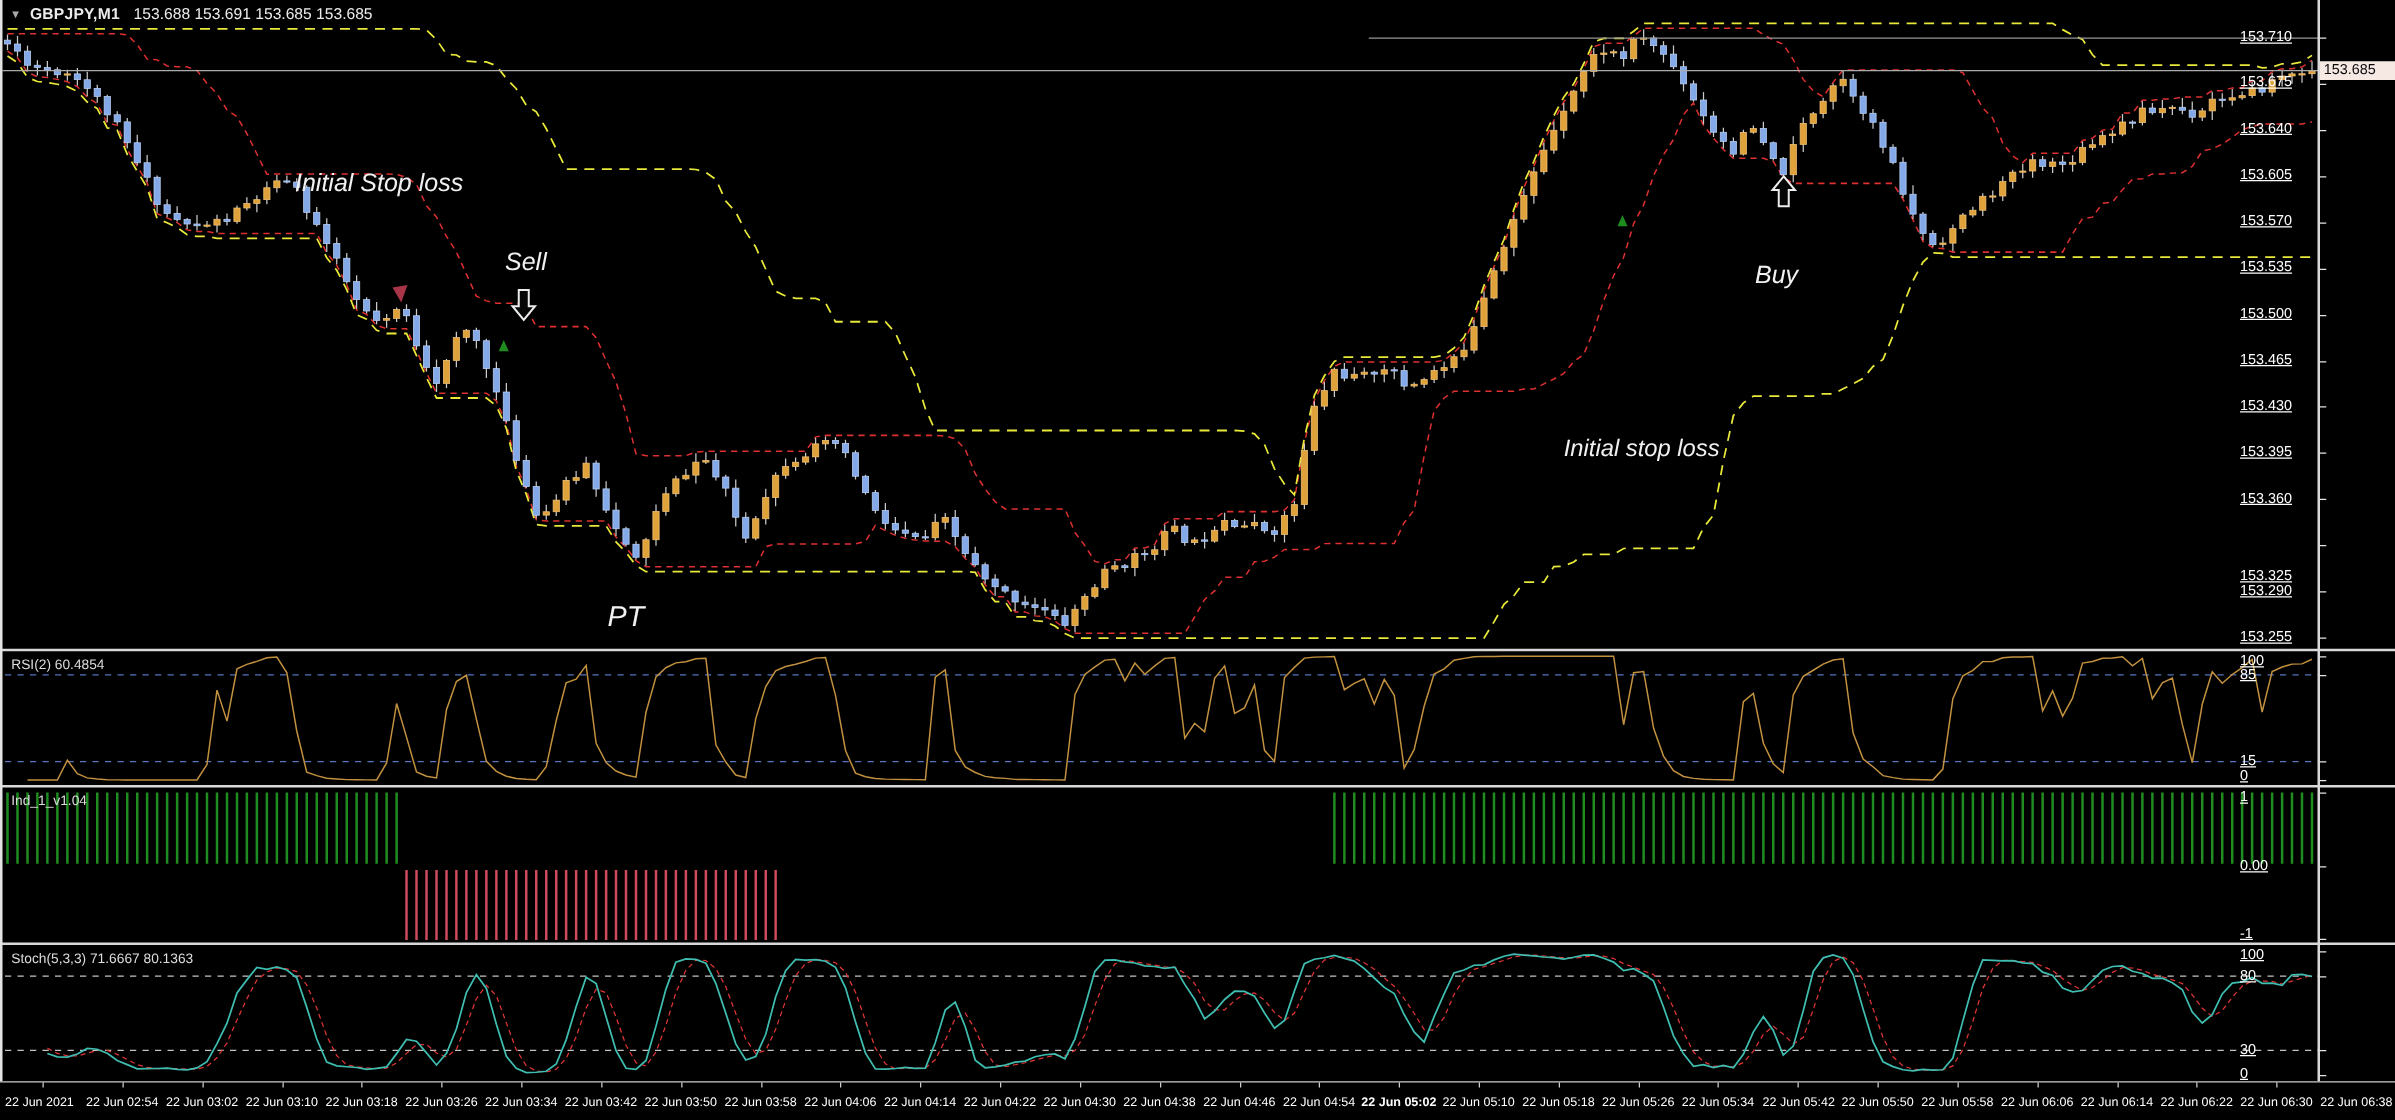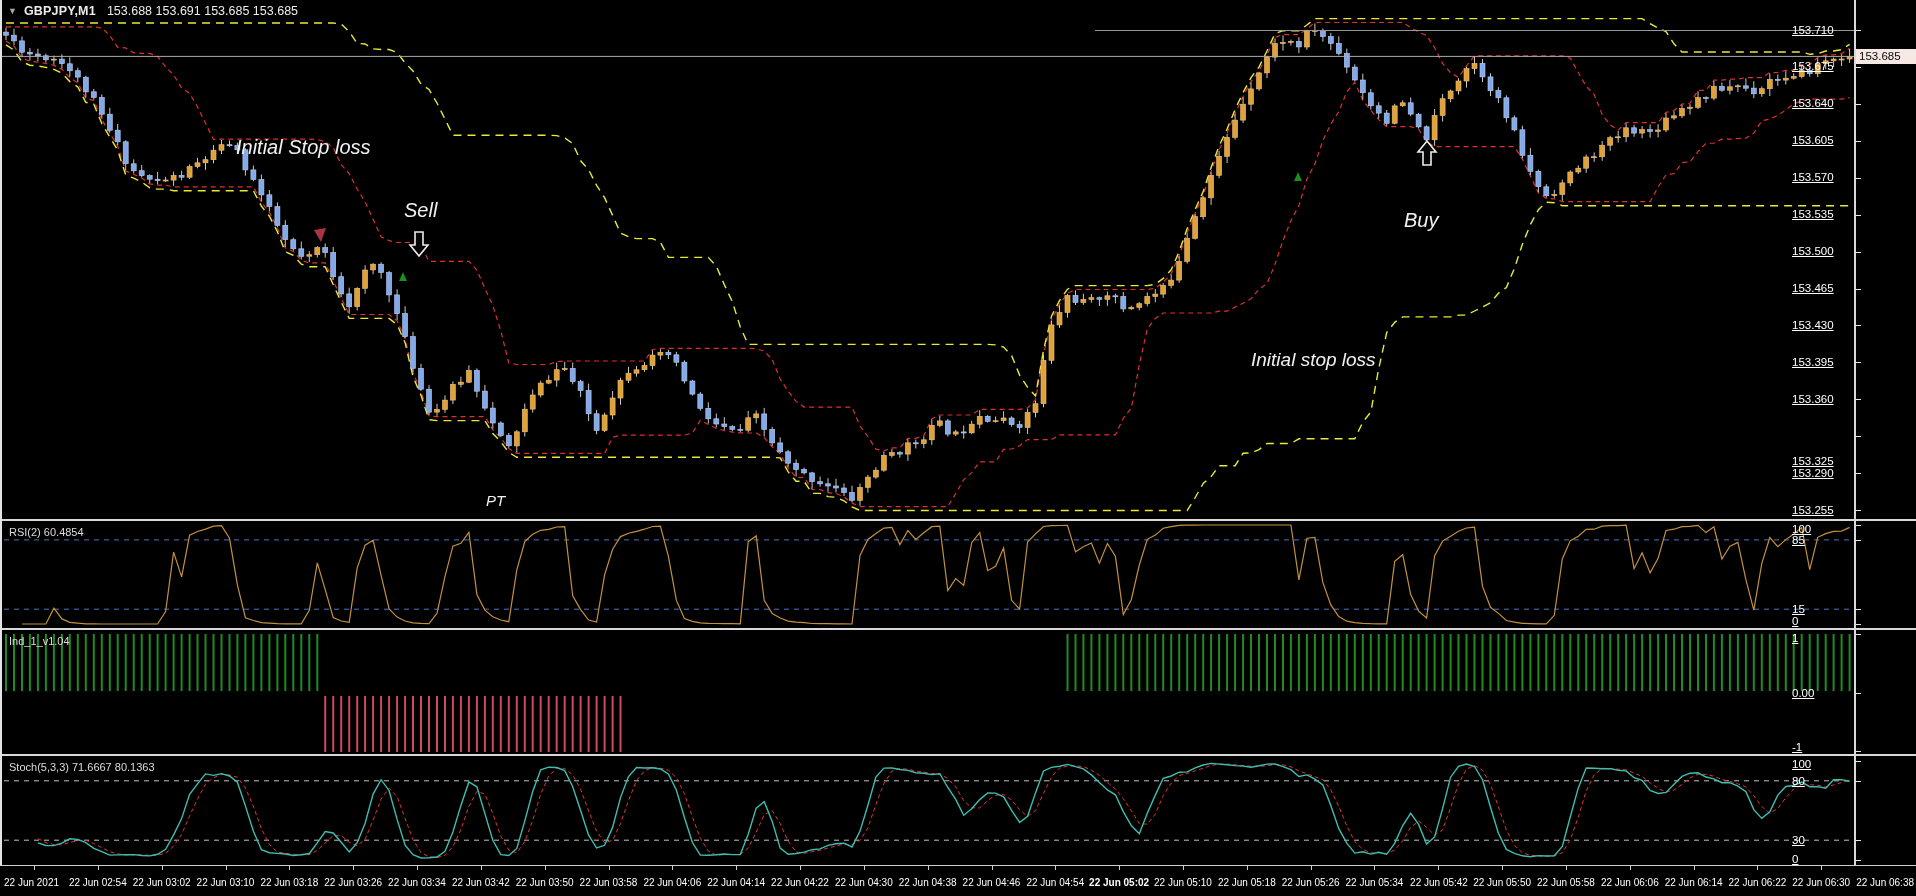--- a/index.html
+++ b/index.html
@@ -528,21 +528,21 @@
         </g>
       </svg>
       <svg width="26" height="28" style="left: 406px; top: 230px;">
         <path d="M9 2L17 2L17 15L22 15L13 26L4 15L9 15Z" fill="#060606" stroke="#ECECEC" stroke-width="1.6"></path>
       </svg>
       <svg width="26" height="28" style="left: 1414px; top: 139px;">
         <path d="M9 26L17 26L17 13L22 13L13 2L4 13L9 13Z" fill="#060606" stroke="#ECECEC" stroke-width="1.6"></path>
       </svg>
       <div class="annot" style="left: 236px; top: 136px; font-size: 20px; color: rgb(241, 241, 241);">Initial Stop loss</div>
       <div class="annot" style="left: 404px; top: 199px; font-size: 20px; color: rgb(241, 241, 241);">Sell</div>
-      <div class="annot" style="left: 486px; top: 492px; font-size: 15px; color: rgb(241, 241, 241);">PT</div>
+      <div class="annot" style="left: 486px; top: 480px; font-size: 23px; color: rgb(241, 241, 241);">PT</div>
       <div class="annot" style="left: 1404px; top: 209px; font-size: 20px; color: rgb(241, 241, 241);">Buy</div>
       <div class="annot" style="left: 1251px; top: 349px; font-size: 19px; color: rgb(241, 241, 241);">Initial stop loss</div>
       <svg width="1855" height="107" style="left: 0px; top: 521px;">
         <line x1="4" y1="18.9" x2="1855" y2="18.9" stroke="#5374BE" stroke-width="1" stroke-dasharray="5 5"></line>
         <line x1="4" y1="88.2" x2="1855" y2="88.2" stroke="#5374BE" stroke-width="1" stroke-dasharray="5 5"></line>
         <path d="M22 103 L29.9 103 L37.9 103 L45.9 103 L53.9 87.2 L61.9 97.9 L69.8 101.3 L77.8 102.2 L85.8 102.8 L93.8 102.9 L101.8 103 L109.8 103 L117.7 103 L125.7 103 L133.7 103 L141.7 103 L149.7 103 L157.6 103 L165.6 90.6 L173.6 31.1 L181.6 55.9 L189.6 14.1 L197.5 10.5 L205.5 8.1 L213.5 5.2 L221.5 4.7 L229.5 17.3 L237.4 63.8 L245.4 96.7 L253.4 99.5 L261.4 101.6 L269.4 102.2 L277.4 102.7 L285.3 102.8 L293.3 102.9 L301.3 102.9 L309.3 89.4 L317.3 41.8 L325.2 68.7 L333.2 96.5 L341.2 100 L349.2 101.3 L357.2 46.8 L365.1 24.2 L373.1 19.2 L381.1 54.3 L389.1 88 L397.1 96.1 L405.1 100 L413 101.8 L421 102.4 L429 102.7 L437 92.3 L445 55.4 L452.9 25.2 L460.9 22.3 L468.9 11.3 L476.9 73.6 L484.9 89.1 L492.8 95.8 L500.8 99 L508.8 100.7 L516.8 48.8 L524.8 20.5 L532.7 13.2 L540.7 9.3 L548.7 8.4 L556.7 6 L564.7 5.7 L572.7 74.8 L580.6 88.6 L588.6 99 L596.6 101 L604.6 53.9 L612.6 28.2 L620.5 15.6 L628.5 12.2 L636.5 10.4 L644.5 8.2 L652.5 5.5 L660.4 5.1 L668.4 35.3 L676.4 79.4 L684.4 97.5 L692.4 100.4 L700.3 101.8 L708.3 102.3 L716.3 102.5 L724.3 102.6 L732.3 102.7 L740.3 102.8 L748.2 20.7 L756.2 14.9 L764.2 79.3 L772.2 92.6 L780.2 97 L788.1 100.1 L796.1 101.2 L804.1 101.7 L812.1 102.5 L820.1 102.6 L828 102.7 L836 102.8 L844 102.9 L852 103 L860 34.5 L867.9 18.5 L875.9 12.5 L883.9 7.1 L891.9 6.5 L899.9 23.6 L907.9 9.5 L915.8 18.4 L923.8 11.7 L931.8 5.7 L939.8 5.1 L947.8 69.6 L955.7 57.6 L963.7 64.4 L971.7 21.7 L979.7 11.7 L987.7 49.7 L995.6 45.3 L1003.6 27 L1011.6 79.3 L1019.6 88.2 L1027.6 21 L1035.5 12.9 L1043.5 5.5 L1051.5 4.7 L1059.5 4.5 L1067.5 4.3 L1075.5 30.8 L1083.4 25.7 L1091.4 22 L1099.4 42.2 L1107.4 22.5 L1115.4 35.3 L1123.3 93.5 L1131.3 78.7 L1139.3 44 L1147.3 18.3 L1155.3 14.1 L1163.2 7.2 L1171.2 5.7 L1179.2 4.4 L1187.2 4.1 L1195.2 4.1 L1203.2 4 L1211.1 4 L1219.1 4 L1227.1 4 L1235.1 4 L1243.1 4 L1251 4 L1259 4 L1267 4 L1275 4 L1283 4 L1290.9 4 L1298.9 58.8 L1306.9 17.2 L1314.9 16.3 L1322.9 61.7 L1330.8 83.9 L1338.8 95.6 L1346.8 100.2 L1354.8 101.7 L1362.8 102.4 L1370.8 102.7 L1378.7 102.8 L1386.7 102.9 L1394.7 40.3 L1402.7 33.7 L1410.7 73.6 L1418.6 90.1 L1426.6 97 L1434.6 35 L1442.6 20.1 L1450.6 15.2 L1458.5 10.3 L1466.5 7 L1474.5 6.1 L1482.5 65.4 L1490.5 86.3 L1498.4 92.4 L1506.4 99.5 L1514.4 101.1 L1522.4 102.3 L1530.4 102.6 L1538.4 102.8 L1546.3 102.9 L1554.3 94.3 L1562.3 38 L1570.3 19.6 L1578.3 15.3 L1586.2 8.3 L1594.2 8.2 L1602.2 5.2 L1610.2 4.6 L1618.2 4.6 L1626.1 4.2 L1634.1 47.7 L1642.1 31.7 L1650.1 51.9 L1658.1 37.3 L1666 9.5 L1674 8.2 L1682 5.6 L1690 5.4 L1698 4.4 L1706 11.6 L1713.9 5.8 L1721.9 38 L1729.9 25.3 L1737.9 21.4 L1745.9 58.7 L1753.8 89.1 L1761.8 42.4 L1769.8 16.5 L1777.8 25.6 L1785.8 18.6 L1793.7 13.1 L1801.7 6.5 L1809.7 48.6 L1817.7 16.3 L1825.7 12.6 L1833.6 10.3 L1841.6 10.1 L1849.6 6.4 " fill="none" stroke="#C2913F" stroke-width="1.2"></path>
       </svg>
       <svg width="1855" height="124" style="left: 0px; top: 630px;">
         <line x1="6" y1="4" x2="6" y2="61" stroke="#1F8C1F" stroke-width="2"></line>
         <line x1="14" y1="4" x2="14" y2="61" stroke="#1F8C1F" stroke-width="2"></line>

